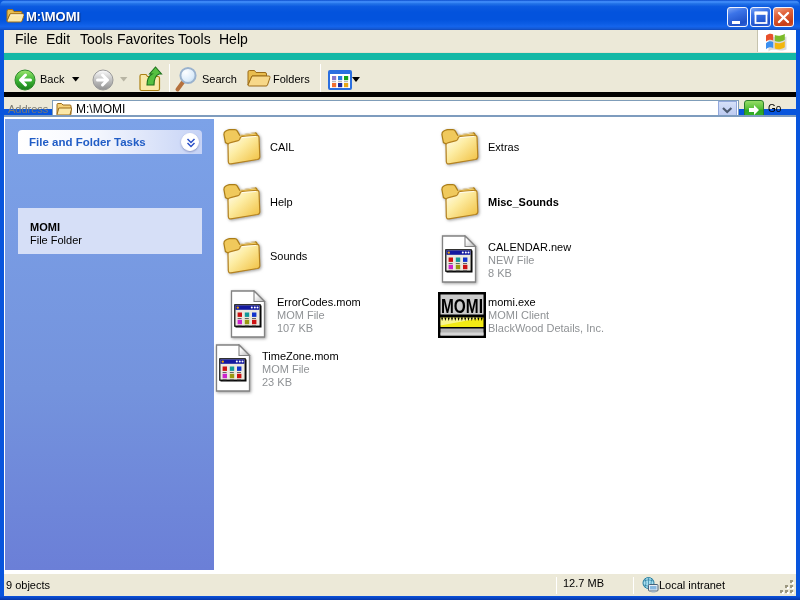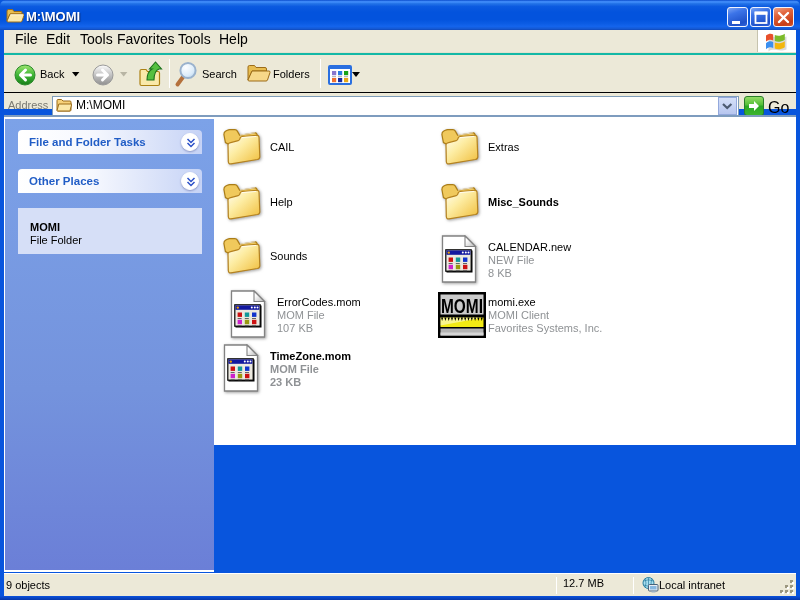--- a/index.html
+++ b/index.html
@@ -7,29 +7,29 @@
 background:linear-gradient(180deg,#0a4ccc 0%,#4693ff 6%,#2373e8 12%,#0b5ae0 22%,#0353dd 40%,#0353dd 65%,#0b5ce4 78%,#1464ec 88%,#1459d4 96%,#1048b8 100%)}
 #ttxt{left:28px;top:7px;font-size:13px;font-weight:bold;color:#fff;text-shadow:1px 1px 1px #0a2a6e;letter-spacing:0}
 .tbtn{top:7px;width:21px;height:20px;border:1px solid #f0f4ff;border-radius:3px;
 background:linear-gradient(160deg,#7ba4f4 0%,#3c74e8 30%,#1e50c8 80%,#2f63da 100%)}
 #bmin{left:727px}#bmax{left:750px}
 #bclose{left:773px;background:linear-gradient(160deg,#f0a184 0%,#e1643c 35%,#c73d16 80%,#d4562c 100%)}
 .tbtn svg{position:absolute;left:0;top:0}
 #mbar{left:4px;top:30px;width:792px;height:23px;background:#ece9d8;border-bottom:1px solid #e3e0ce}
 .mi{position:absolute;top:1px;font-size:14px;color:#000}
 #mlogo{position:absolute;left:753px;top:0;width:39px;height:22px;background:#fff;border-left:1px solid #c6c3ae}
-#tools{left:4px;top:53px;width:792px;height:39px;background:#ece9d8;border-top:2px solid #14b8a6}
+#tools{left:4px;top:53px;width:792px;height:39px;background:#ece9d8;border-top:7px solid #14b8a6}
 .tsep{position:absolute;top:4px;width:1px;height:29px;background:#d2cfbc;border-right:1px solid #fff}
 .tlab{position:absolute;top:13px;font-size:11px;color:#000}
-#abar{left:4px;top:92px;width:792px;height:17px;background:#ece9d8;border-top:1px solid #000000}
+#abar{left:4px;top:92px;width:792px;height:17px;background:#ece9d8;border-top:5px solid #000000}
 #acombo{left:48px;top:3px;width:687px;height:20px;background:#fff;border:1px solid #7f9db9}
 #adrop{left:714px;top:4px;width:19px;height:18px;background:linear-gradient(180deg,#d5e0f8,#b7c6ef);border:1px solid #93a8dc}
 #ago{left:740px;top:3px;width:20px;height:20px;border-radius:3px;border:1px solid #2a7e2a;
 background:linear-gradient(180deg,#94dc66 0%,#52bd36 45%,#2aa823 50%,#3cb32e 100%)}
-#main{left:4px;top:115px;width:792px;height:330px;background:#fff;border-top:2px solid #7e9cbe}
+#main{left:4px;top:115px;width:792px;height:458px;background:#fff;border-top:2px solid #7e9cbe}
 #side{position:absolute;left:0;top:2px;width:210px;height:453px;border-left:1px solid #fff;background:linear-gradient(180deg,#7ca2e8 0%,#7493dd 60%,#6b7fd7 100%);border-bottom:2px solid #fff}
 .panel{position:absolute;left:13px;width:184px}
 .phead{position:relative;height:24px;border-radius:4px 4px 0 0;background:linear-gradient(90deg,#ffffff 0%,#f6f8fe 40%,#c6d3f6 100%)}
 .phead span{position:absolute;left:11px;top:6px;font-size:11.5px;font-weight:bold;color:#215dc6}
 .chev{position:absolute;right:3px;top:3px;width:18px;height:18px;border-radius:50%;background:#fff;border:1px solid #fff;box-shadow:0 1px 2px rgba(40,50,120,.4)}
 .pbody{background:#d6dff7;height:46px;padding:13px 0 0 12px;font-size:11px;color:#000;line-height:12.5px}
 #sbar{left:4px;top:573px;width:792px;height:23px;background:#ece9d8;border-top:1px solid #fff;font-size:11px}
 .sdiv{position:absolute;top:3px;width:1px;height:17px;background:#aca899;border-right:1px solid #fff}
 .tile{position:absolute;width:210px;height:48px}
 .tname{position:absolute;left:49px;font-size:11px;color:#000;white-space:nowrap}
@@ -158,36 +158,28 @@
   <path d="M1,12 L1,2.5 Q1,1.5 2,1.5 L5.5,1.5 L7,3 L14,3 Q15,3 15,4 L15,12 Q15,13 14,13 L2,13 Q1,13 1,12 Z" fill="#f7d27a" stroke="#9c6c18" stroke-width="1"></path>
   <path d="M1,12.6 L2.8,6 L15.8,6 L14,12.6 Q13.8,13 13.2,13 L1.6,13 Q1,13 1,12.6 Z" fill="#fbe8a8" stroke="#9c6c18" stroke-width="1"></path>
  </svg>
  <span class="abs" style="left:72px;top:5px;font-size:12px;color:#000">M:\MOMI</span>
  <div class="abs" id="adrop"><svg width="17" height="16">
         <path d="M4,6 l4.2,4 l4.2,-4" fill="none" stroke="#4c5a70" stroke-width="2.2"></path>
       </svg></div>
  <div class="abs" id="ago"><svg width="18" height="18">
         <path d="M9,4 L14,9 L9,14 L9,11 L4,11 L4,7 L9,7 Z" fill="#fff"></path>
       </svg></div>
- <span class="abs" style="left:764px;top:6px;font-size:16px;color:#000">Go</span>
+ <span class="abs" style="left:764px;top:6px;font-size:10px;color:#000">Go</span>
 </div>
 
 <div class="abs" id="main">
  <div id="side">
   <div class="panel" style="top:11px">
    <div class="phead">
           <span>File and Folder Tasks</span>
-    <div class="chev"><svg width="18" height="18" viewBox="0 0 18 18">
-              <path d="M5.5,5 L9,8.5 L12.5,5 M5.5,9 L9,12.5 L12.5,9" fill="none" stroke="#2b50c8" stroke-width="1.5"></path>
-            </svg></div>
-   </div>
-  </div>
-  <div class="panel" style="top:50px">
-   <div class="phead">
-          <span>Other Places</span>
     <div class="chev"><svg width="18" height="18" viewBox="0 0 18 18">
               <path d="M5.5,5 L9,8.5 L12.5,5 M5.5,9 L9,12.5 L12.5,9" fill="none" stroke="#2b50c8" stroke-width="1.5"></path>
             </svg></div>
    </div>
   </div>
   <div class="panel" style="top:89px">
    <div class="pbody"><b>MOMI</b><br>File Folder</div>
   </div>
  </div>
 </div>
@@ -292,23 +284,23 @@
         <rect x="2.5" y="2.5" width="43" height="20" fill="#cbcbcb"></rect>
         <text x="24" y="20.5" text-anchor="middle" font-family="Liberation Sans" font-weight="bold" font-size="20" textLength="42" lengthAdjust="spacingAndGlyphs" fill="#000">MOMI</text>
         <rect x="2.5" y="25.5" width="43" height="9.5" fill="#f2ea14"></rect>
         <path d="M2.5,25.5 h43 l-43,8 z" fill="#fffef0" opacity=".55"></path>
         <path d="M3,25.5 l1.1,3.4 l1.1,-3.4 z M6.3,25.5 l1.1,3.4 l1.1,-3.4 z M9.6,25.5 l1.1,3.4 l1.1,-3.4 z M12.899999999999999,25.5 l1.1,3.4 l1.1,-3.4 z M16.2,25.5 l1.1,3.4 l1.1,-3.4 z M19.5,25.5 l1.1,3.4 l1.1,-3.4 z M22.8,25.5 l1.1,3.4 l1.1,-3.4 z M26.1,25.5 l1.1,3.4 l1.1,-3.4 z M29.400000000000002,25.5 l1.1,3.4 l1.1,-3.4 z M32.7,25.5 l1.1,3.4 l1.1,-3.4 z M36,25.5 l1.1,3.4 l1.1,-3.4 z M39.3,25.5 l1.1,3.4 l1.1,-3.4 z M42.599999999999994,25.5 l1.1,3.4 l1.1,-3.4 z " fill="#000"></path>
         <rect x="2.5" y="36.5" width="43" height="7" fill="#b4b4b4"></rect>
         <rect x="2.5" y="40.5" width="43" height="3" fill="#d6d6d6"></rect>
       </svg>
       <div class="tname" style="top:6px">momi.exe</div>
       <div class="tname tsub" style="top:19px">MOMI Client</div>
-      <div class="tname tsub" style="top:32px">Favorites Systems, Inc.</div>
-    </div>
-    <div class="tile" style="left: 221px; top: 344px; font-weight: bold;">
+      <div class="tname tsub" style="top:32px">BlackWood Details, Inc.</div>
+    </div>
+    <div class="tile" style="left: 213px; top: 344px;">
       <svg class="abs" style="left:0;top:0;filter:drop-shadow(1.5px 1.5px 1.5px rgba(80,80,80,.55))" width="48" height="48" viewBox="0 0 48 48">
         <use href="#p48"></use>
       </svg>
       <div class="tname" style="top:6px">TimeZone.mom</div>
       <div class="tname tsub" style="top:19px">MOM File</div>
       <div class="tname tsub" style="top:32px">23 KB</div>
     </div>
   </div>
 
 <div class="abs" id="bot"></div>

